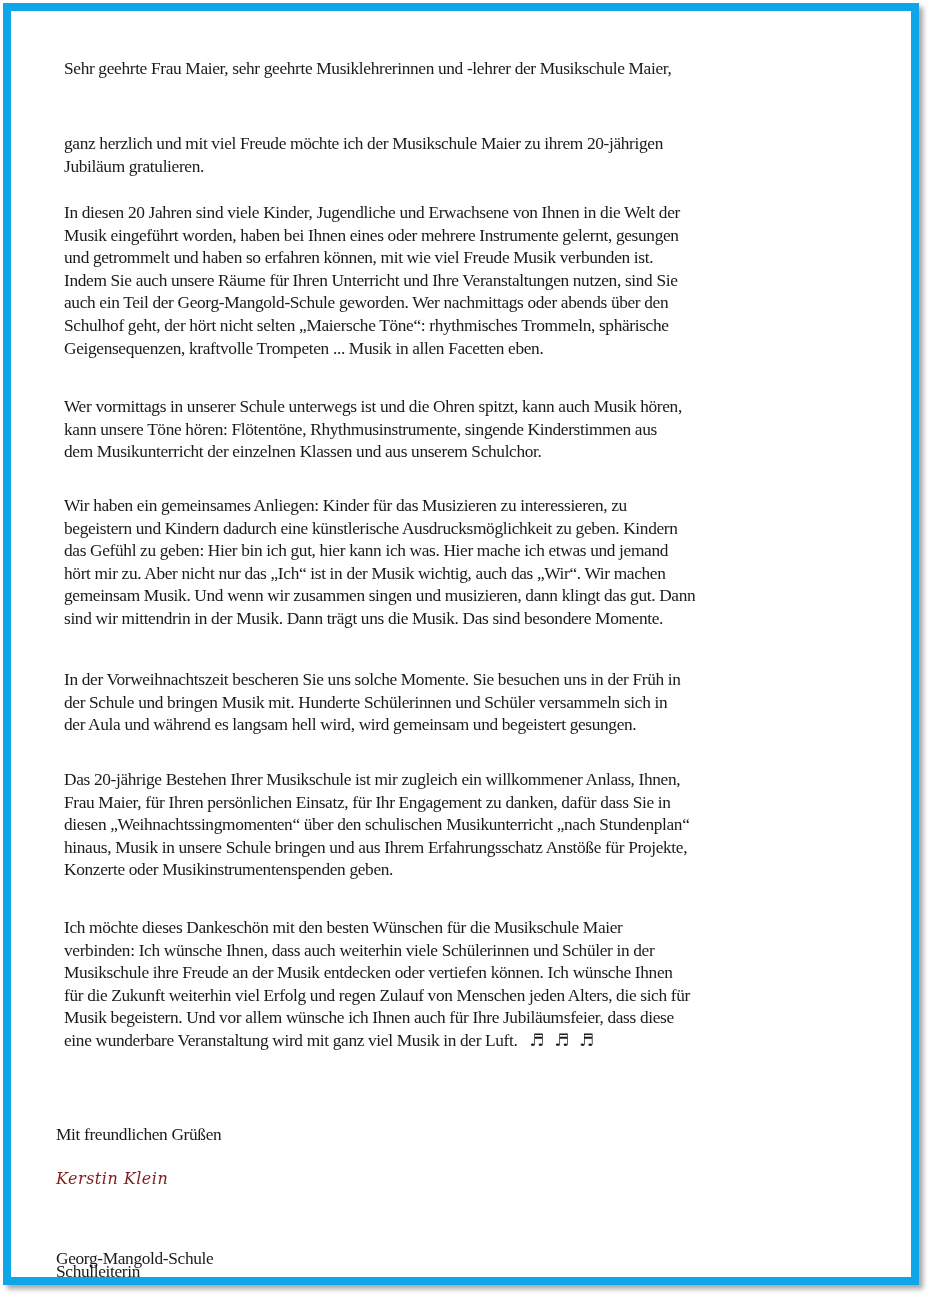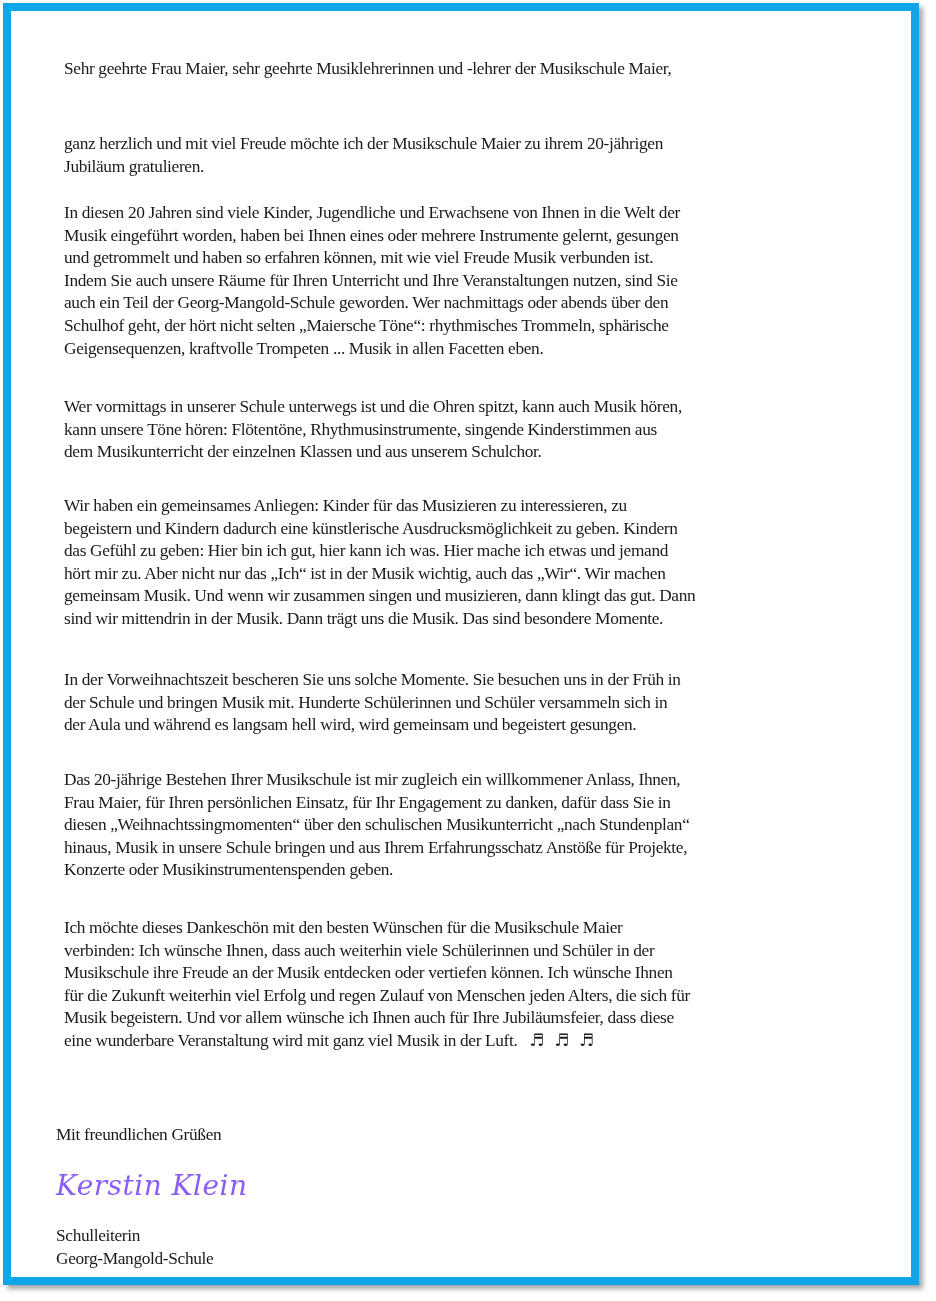--- a/index.html
+++ b/index.html
@@ -69,29 +69,29 @@
       left: 45px;
       top: 1112px;
       white-space: nowrap;
     }
     .signature {
       position: absolute;
       left: 45px;
       top: 1158px;
       font-family: "DejaVu Serif", serif;
       font-style: italic;
-      font-size: 28px;
+      font-size: 16px;
       letter-spacing: 0.5px;
-      color: #8b5cf6;
+      color: #7f1d1d;
       white-space: nowrap;
     }
     .role {
       position: absolute;
       left: 45px;
-      top: 1213px;
+      top: 1249px;
       white-space: nowrap;
       text-align: center;
     }
     .school {
       position: absolute;
       left: 45px;
       top: 1236px;
       white-space: nowrap;
     }
   </style>

